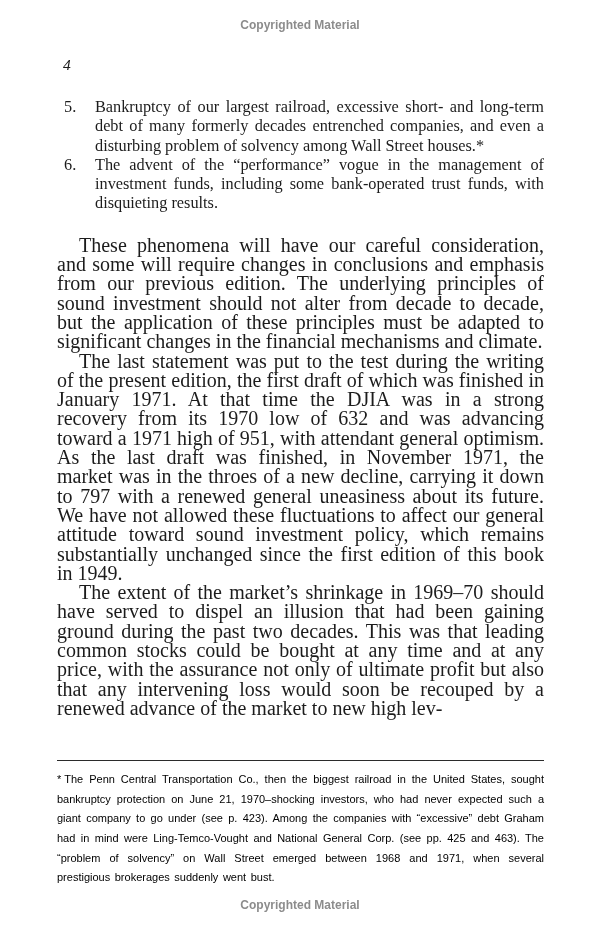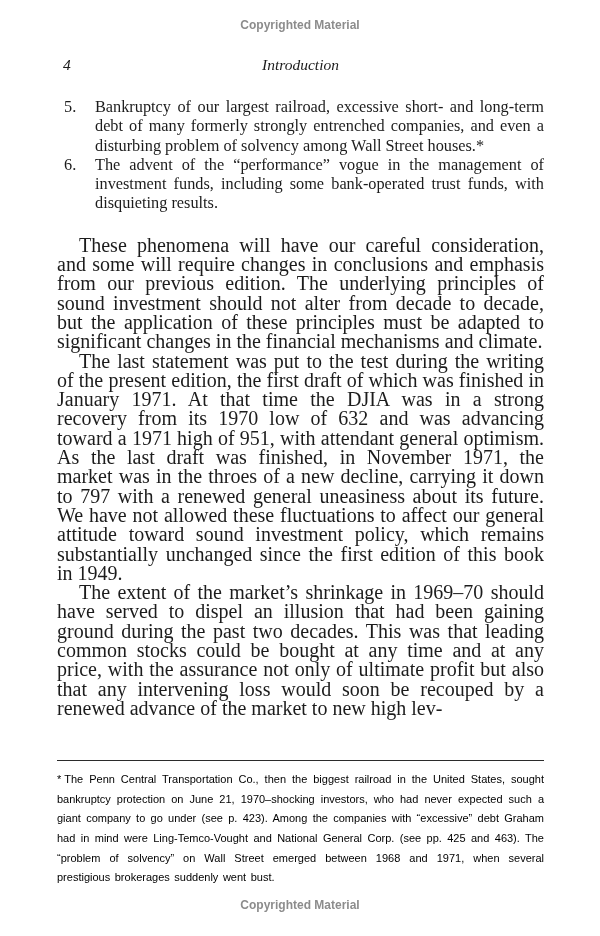--- a/index.html
+++ b/index.html
@@ -92,27 +92,26 @@
 </style>
 </head>
 <body>
 
 <div class="copyright top">Copyrighted Material</div>
 
 <div class="page-inner">
 
   <div class="running-header">
     <span class="page-number">4</span>
-    <span class="running-title">Introduction</span>
   </div>
 
   <div class="numbered-list">
     <div class="list-item">
       <span class="item-number">5.</span>
-      <span class="item-text">Bankruptcy of our largest railroad, excessive short- and long-term debt of many formerly strongly entrenched companies, and even a disturbing problem of solvency among Wall Street houses.*</span>
+      <span class="item-text">Bankruptcy of our largest railroad, excessive short- and long-term debt of many formerly decades entrenched companies, and even a disturbing problem of solvency among Wall Street houses.*</span>
     </div>
     <div class="list-item">
       <span class="item-number">6.</span>
       <span class="item-text">The advent of the “performance” vogue in the management of investment funds, including some bank-operated trust funds, with disquieting results.</span>
     </div>
   </div>
 
   <div class="body-text">
     <p>These phenomena will have our careful consideration, and some will require changes in conclusions and emphasis from our previous edition. The underlying principles of sound investment should not alter from decade to decade, but the application of these principles must be adapted to significant changes in the financial mechanisms and climate.</p>
     <p>The last statement was put to the test during the writing of the present edition, the first draft of which was finished in January 1971. At that time the DJIA was in a strong recovery from its 1970 low of 632 and was advancing toward a 1971 high of 951, with attendant general optimism. As the last draft was finished, in November 1971, the market was in the throes of a new decline, carrying it down to 797 with a renewed general uneasiness about its future. We have not allowed these fluctuations to affect our general attitude toward sound investment policy, which remains substantially unchanged since the first edition of this book in 1949.</p>

